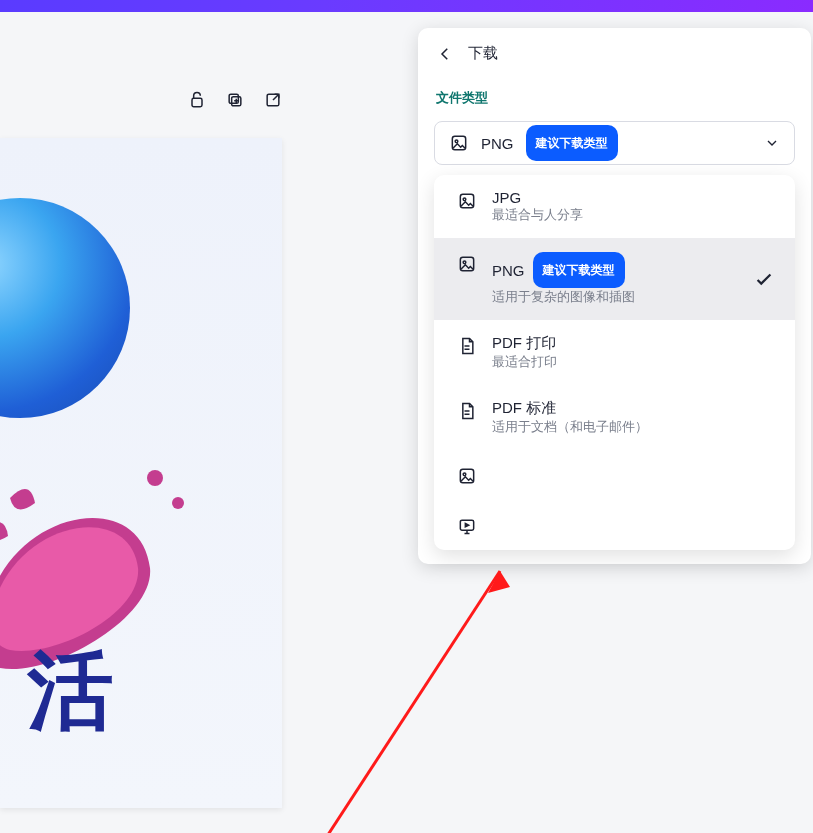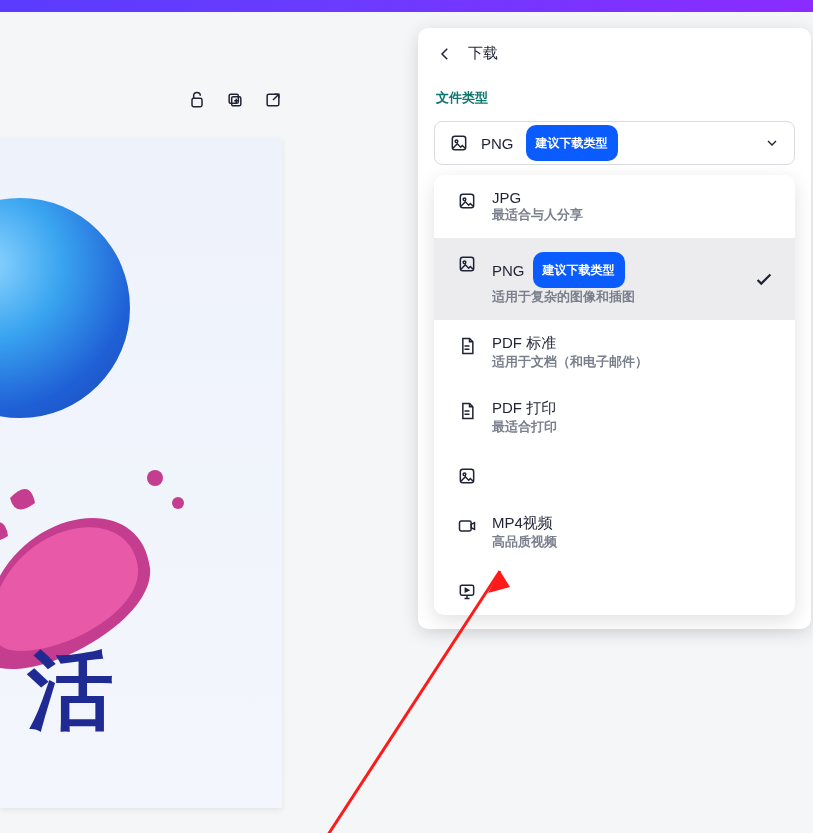--- a/index.html
+++ b/index.html
@@ -85,21 +85,21 @@
     display:flex;align-items:flex-start;gap:14px;
     padding:14px 22px 14px 22px;cursor:pointer;position:relative;
   }
   .opt.selected{background:#ececef;}
   .opt .check{position:absolute;right:20px;top:50%;transform:translateY(-50%);}
   .opt .check svg{width:22px;height:22px;display:block;}
   .opt .oico{width:22px;display:flex;justify-content:center;padding-top:2px;}
   .opt .oico svg{width:20px;height:20px;display:block;}
   .opt .ocol{display:flex;flex-direction:column;}
   .opt .otitle{font-size:15px;color:#1f2333;display:flex;align-items:center;gap:8px;}
-  .opt .osub{font-size:13px;color:#7a7f8c;font-weight:bold;}
+  .opt .osub{font-size:13px;color:#7a7f8c;}
   .crown{color:#f0a33a;font-size:13px;position:relative;top:-1px;}
   
   .arrow{
     position:absolute;left:300px;top:545px;width:260px;height:300px;
     pointer-events:none;
   }
   .arrow svg{width:100%;height:100%;}
 </style>
 </head>
 <body>
@@ -216,62 +216,48 @@
         <div class="opt">
           <span class="oico">
             <svg viewBox="0 0 24 24" fill="none" stroke="#1f2333" stroke-width="1.8">
               <path d="M7 3h8l4 4v14H7z"></path>
               <path d="M15 3v4h4"></path>
               <path d="M9 12h6M9 16h6"></path>
             </svg>
           </span>
           <div class="ocol">
             <div class="otitle">
-              <span>PDF 标准</span>
-            </div>
-            <div class="osub">适用于文档（和电子邮件）</div>
+              <span>PDF 打印</span>
+            </div>
+            <div class="osub">最适合打印</div>
           </div>
         </div>
         <div class="opt">
           <span class="oico">
             <svg viewBox="0 0 24 24" fill="none" stroke="#1f2333" stroke-width="1.8">
               <path d="M7 3h8l4 4v14H7z"></path>
               <path d="M15 3v4h4"></path>
               <path d="M9 12h6M9 16h6"></path>
             </svg>
           </span>
           <div class="ocol">
             <div class="otitle">
-              <span>PDF 打印</span>
-            </div>
-            <div class="osub">最适合打印</div>
+              <span>PDF 标准</span>
+            </div>
+            <div class="osub">适用于文档（和电子邮件）</div>
           </div>
         </div>
         <div class="opt">
           <span class="oico">
             <svg viewBox="0 0 24 24" fill="none" stroke="#1f2333" stroke-width="1.8">
               <rect x="4" y="4" width="16" height="16" rx="3"></rect>
               <circle cx="9" cy="10" r="1.6"></circle>
               <path d="M5 18l5-5 4 4 2-2 3 3"></path>
             </svg>
           </span>
-        </div>
-        <div class="opt">
-          <span class="oico">
-            <svg viewBox="0 0 24 24" fill="none" stroke="#1f2333" stroke-width="1.8">
-              <rect x="3" y="6" width="14" height="12" rx="2"></rect>
-              <path d="M17 10l4-2v8l-4-2z"></path>
-            </svg>
-          </span>
-          <div class="ocol">
-            <div class="otitle">
-              <span>MP4视频</span>
-            </div>
-            <div class="osub">高品质视频</div>
-          </div>
         </div>
         <div class="opt">
           <span class="oico">
             <svg viewBox="0 0 24 24" fill="none" stroke="#1f2333" stroke-width="1.8">
               <rect x="4" y="5" width="16" height="12" rx="2"></rect>
               <path d="M9 21h6M12 17v4"></path>
               <path d="M10 9l4 2-4 2z" fill="#1f2333"></path>
             </svg>
           </span>
         </div>

